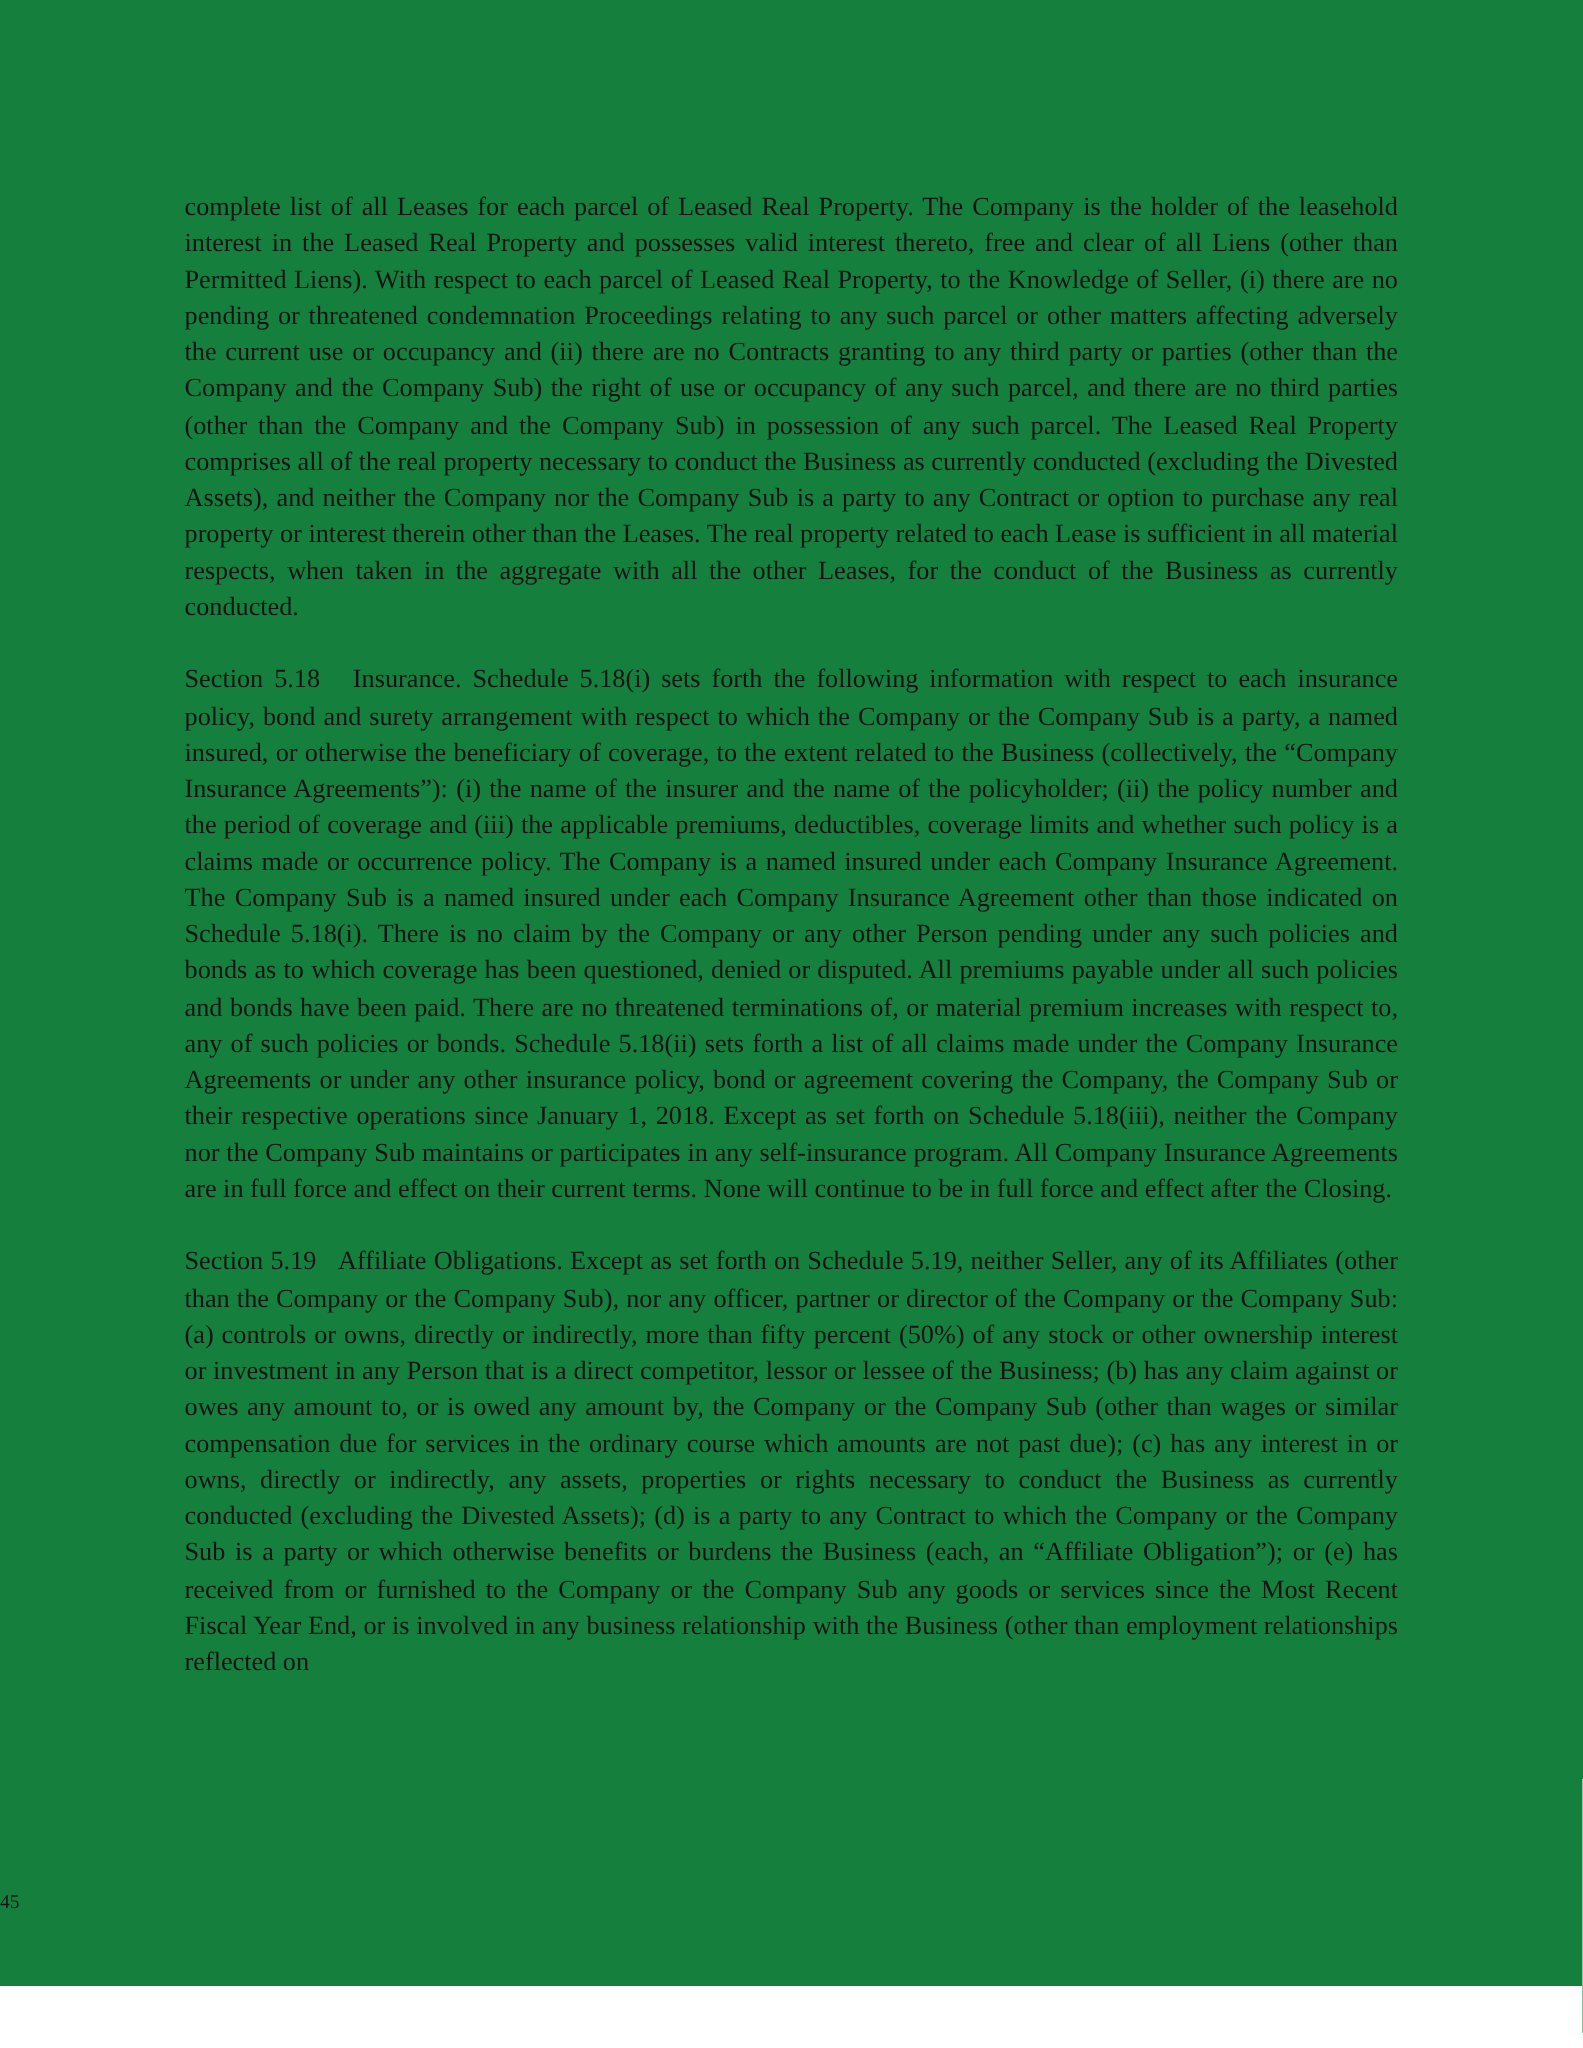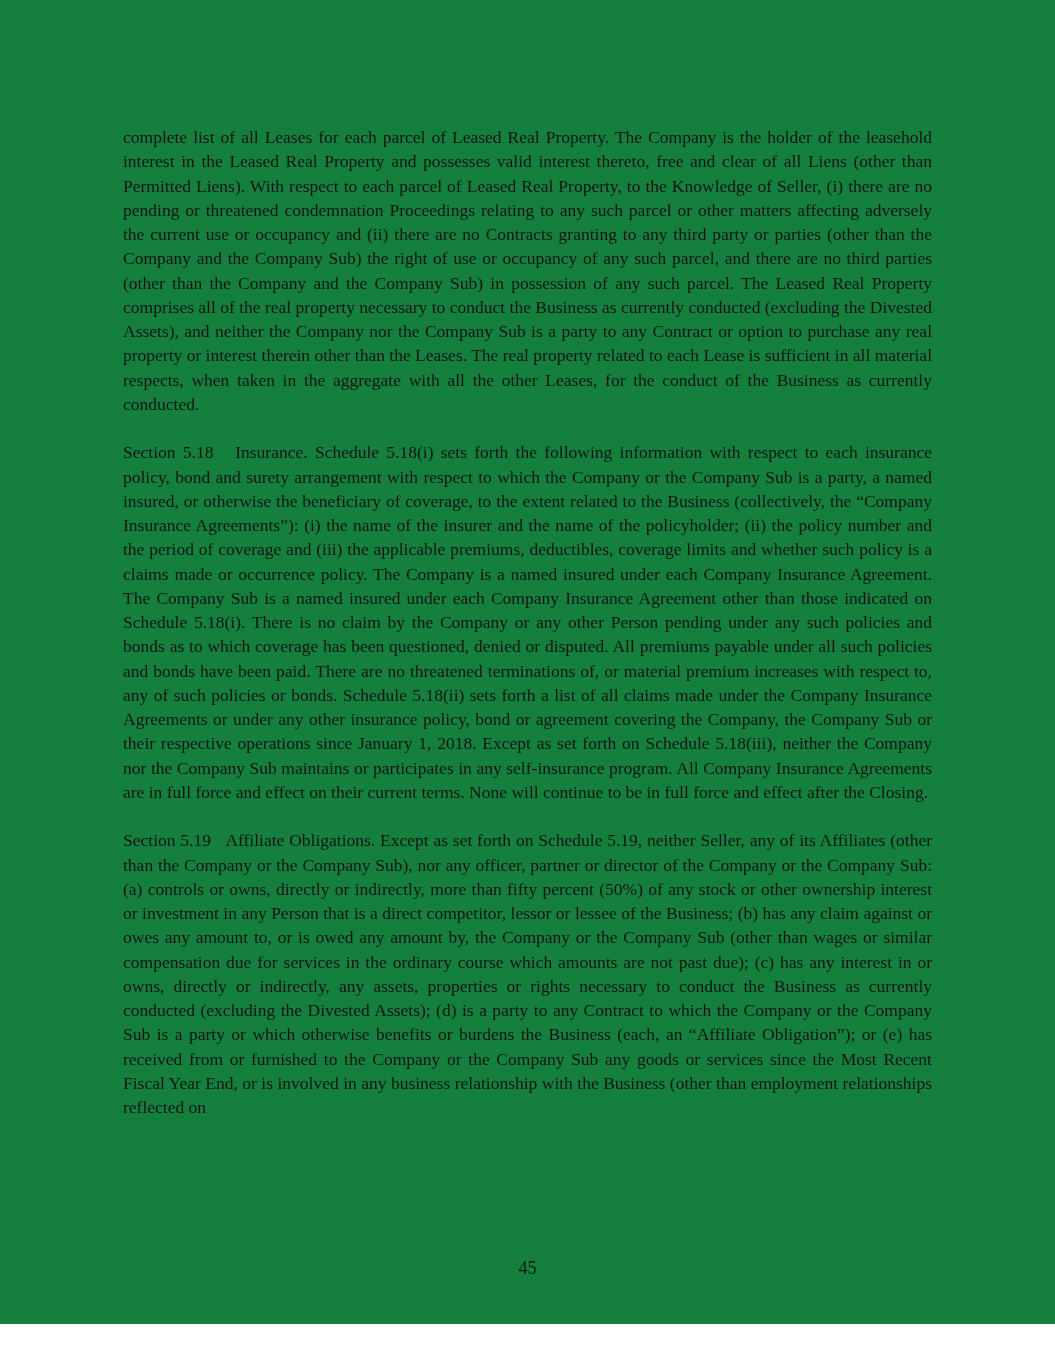--- a/index.html
+++ b/index.html
@@ -24,22 +24,22 @@
     margin: 0 0 24.25px 0;
     text-align: justify;
   }
   .u {
   }
   .page-number {
     position: absolute;
     left: 0;
     right: 0;
     top: 1256px;
-    text-align: center;
-    font-size: 18px;
+    text-align: left;
+    font-size: 13px;
   }
 </style>
 </head>
 <body>
 
 <div class="page">
 
   <div class="body-text">
 
     <p>

